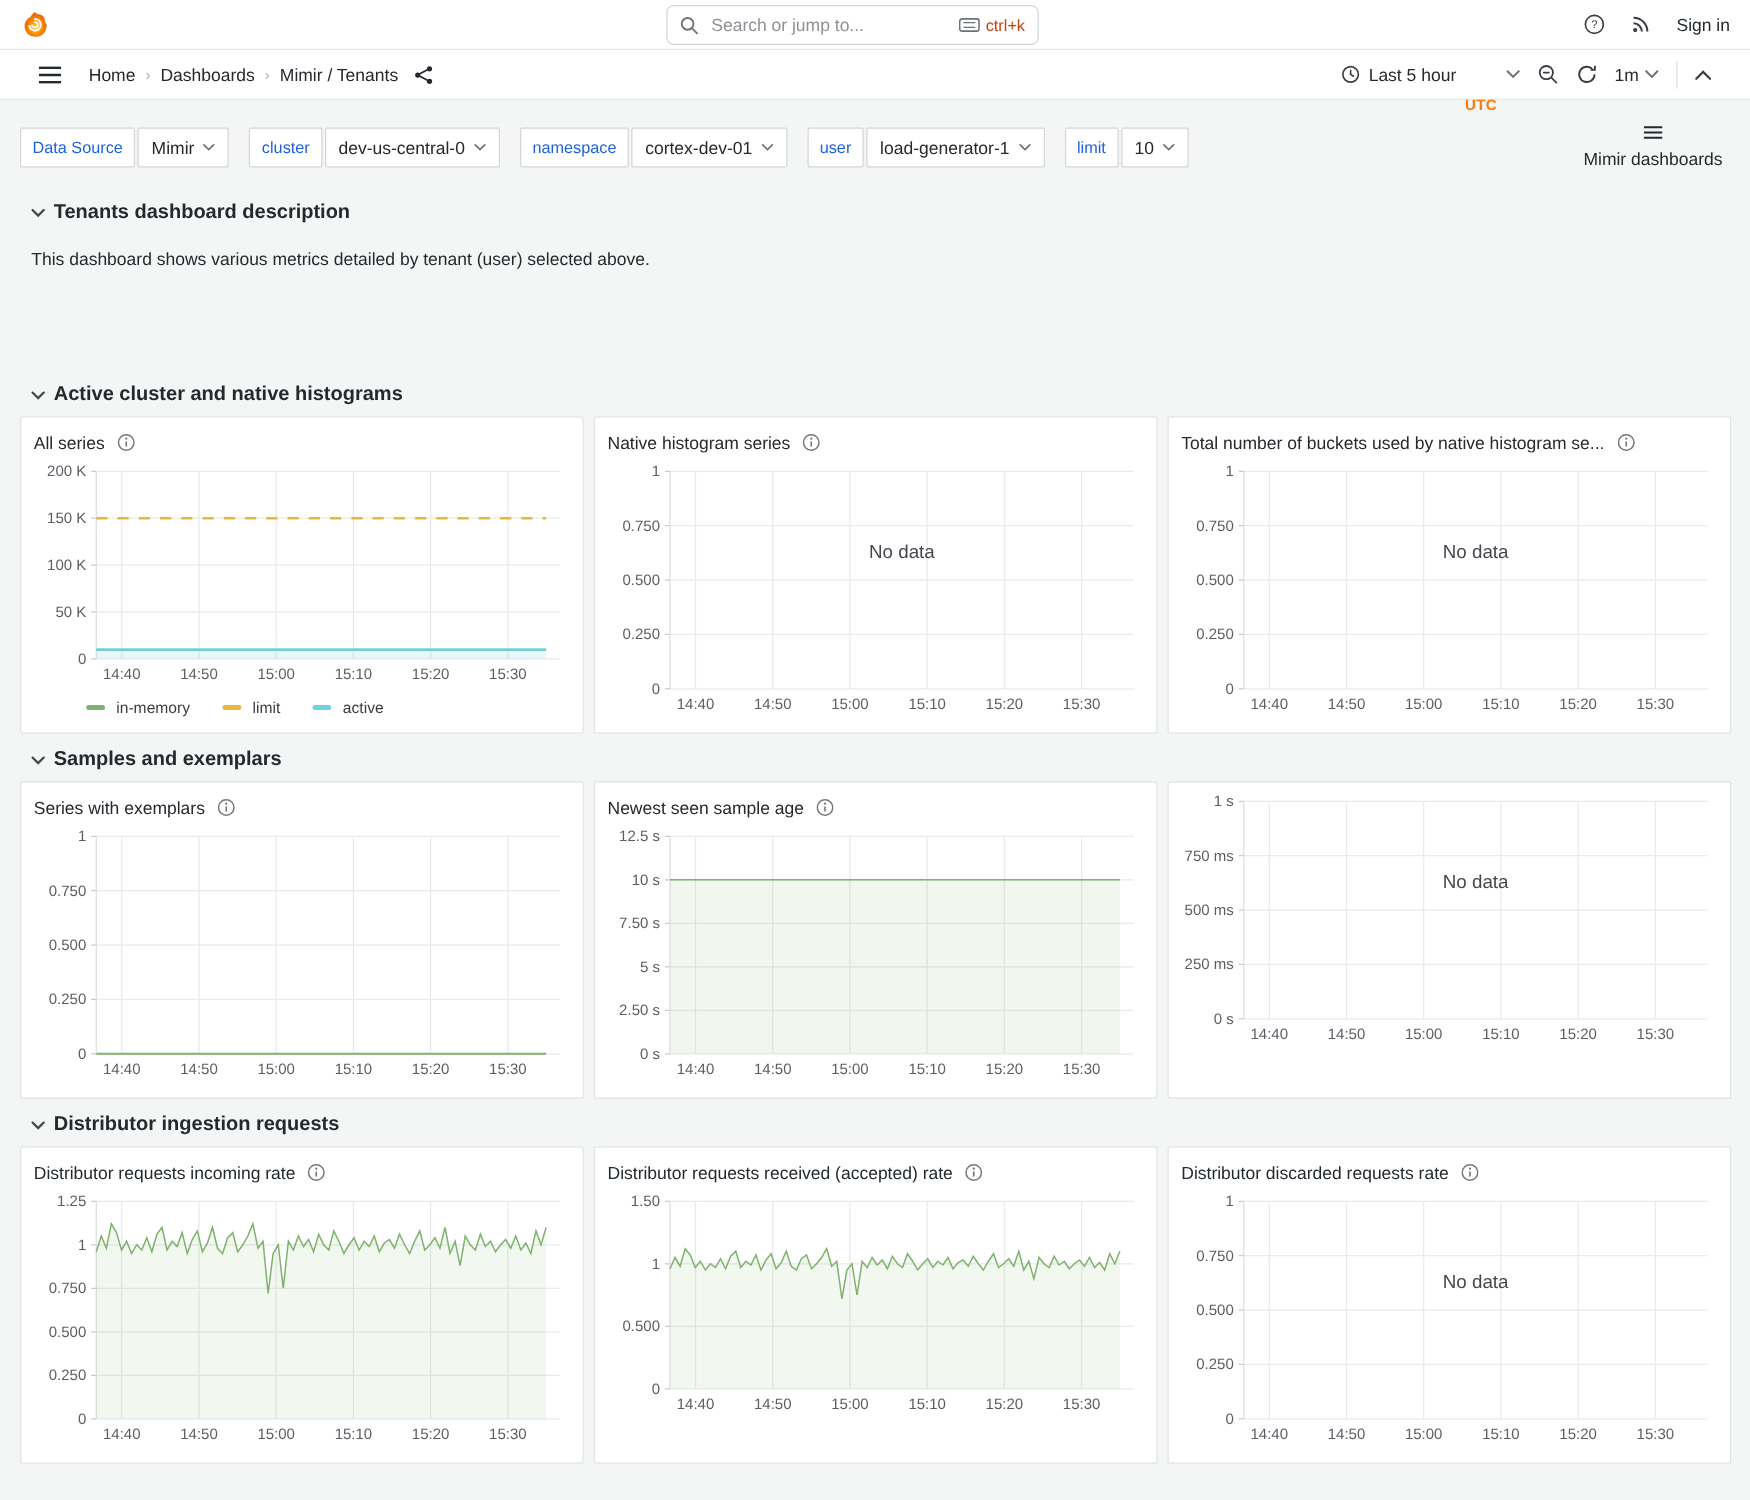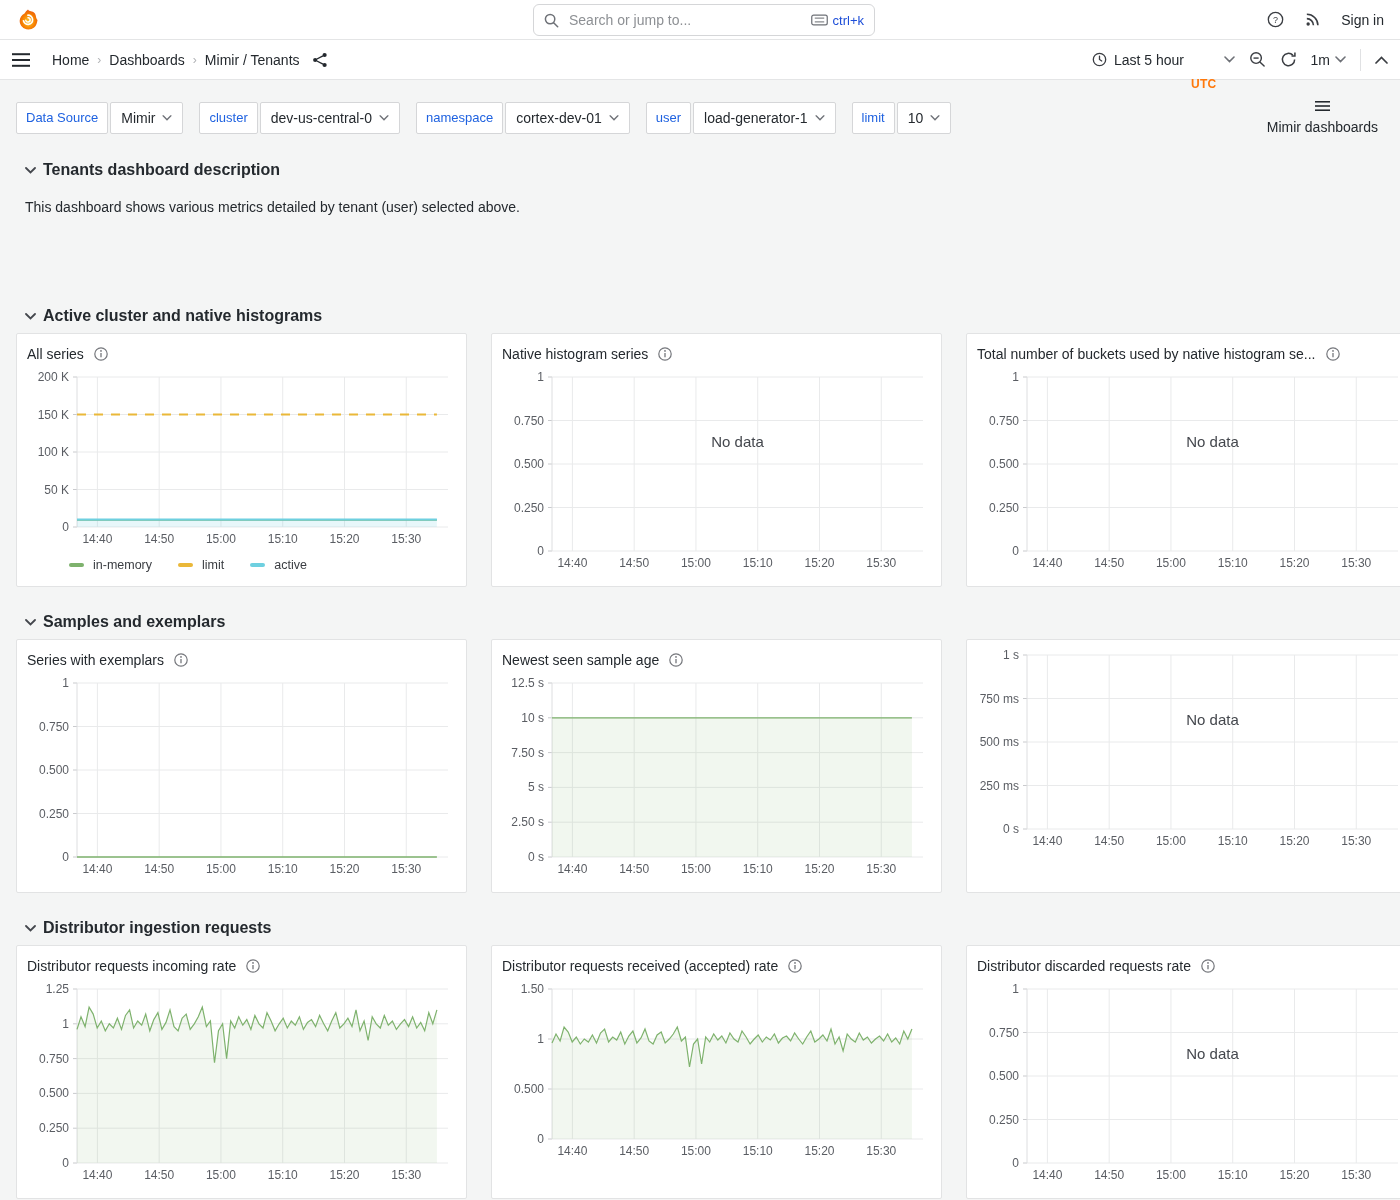--- a/index.html
+++ b/index.html
@@ -9,37 +9,37 @@
     font-family:"Liberation Sans", sans-serif;
     background:#f4f5f5; color:#24292e;
   }
   
   .topbar {
     height:40px; background:#fff; border-bottom:1px solid #e4e5e6;
     display:flex; align-items:center; padding:0 16px; position:relative;
   }
   .logo { width:24px; height:24px; display:block; }
   .searchbox {
-    position:absolute; left:533px; top:4px; width:342px; height:32px;
+    position:absolute; left:533px; top:4px; width:298px; height:32px;
     border:1px solid #d5d6d8; border-radius:6px; background:#fff;
     display:flex; align-items:center; padding:0 10px; gap:8px;
   }
   .searchbox input {
     border:none; outline:none; flex:1; font-size:14px; color:#24292e;
     font-family:"Liberation Sans", sans-serif; background:transparent;
   }
   .searchbox input::placeholder { color:#8d9094; }
-  .shortcut { display:flex; align-items:center; gap:5px; color:#1d4ed8; font-size:13px; }
+  .shortcut { display:flex; align-items:center; gap:5px; color:#c2410c; font-size:13px; }
   .top-right { margin-left:auto; display:flex; align-items:center; gap:20px; }
   .signin { font-size:14px; color:#24292e; font-weight:500; cursor:pointer; }
   .iconbtn { display:flex; align-items:center; justify-content:center; cursor:pointer; background:none; border:none; padding:0; }
   
   .navbar {
     height:40px; background:#fff; border-bottom:1px solid #e4e5e6;
-    display:flex; align-items:center; padding:0 12px; gap:8px;
+    display:flex; align-items:center; padding:0 31px; gap:8px;
   }
   .crumbs { display:flex; align-items:center; gap:8px; margin-left:14px; font-size:14px; }
   .crumb { color:#24292e; font-weight:500; cursor:pointer; }
   .crumb-sep { color:#b1b3b6; font-size:12px; }
   .nav-right { margin-left:auto; display:flex; align-items:center; gap:14px; }
   .timepick { display:flex; align-items:center; gap:7px; font-size:14px; cursor:pointer; }
   .utc { color:#ff780a; font-size:12px; font-weight:700; letter-spacing:.3px;margin-top:48px; }
   .refresh-int { display:flex; align-items:center; gap:5px; font-size:14px; cursor:pointer; }
   .vdiv { width:1px; height:22px; background:#e0e1e3; }
   
@@ -58,21 +58,21 @@
   }
   .dash-btn {
     margin-left:auto; display:flex; align-items:center; gap:7px;
     font-size:14px; font-weight:500; color:#24292e; cursor:pointer;
     background:none; border:none; padding:4px 6px;flex-direction:column;
   }
   .sec-head { display:flex; align-items:center; gap:7px; margin:0 0 8px 9px; cursor:pointer; }
   .sec-head .t { font-size:16px; font-weight:700; color:#24292e; }
   .desc-head { margin-top:22px; }
   .desc-text { font-size:14px; color:#24292e; margin:20px 0 92px 9px; }
-  .panel-row { display:grid; grid-template-columns:repeat(3,1fr); gap:24px; margin-bottom:26px; }
+  .panel-row { display:grid; grid-template-columns:repeat(3,1fr); gap:8px; margin-bottom:12px; }
   .panel {
     background:#fff; border:1px solid #e2e3e4; border-radius:2px;
     height:254px; padding:7px 10px; display:flex; flex-direction:column;
   }
   .panel-title-row { display:flex; align-items:center; gap:10px; height:26px; margin-bottom:2px; }
   .panel-title {
     font-size:14px; font-weight:500; color:#24292e; white-space:nowrap;
     overflow:hidden; text-overflow:ellipsis;
   }
   .tick { font-size:12px; fill:#5a5d63; font-family:"Liberation Sans",sans-serif; }

